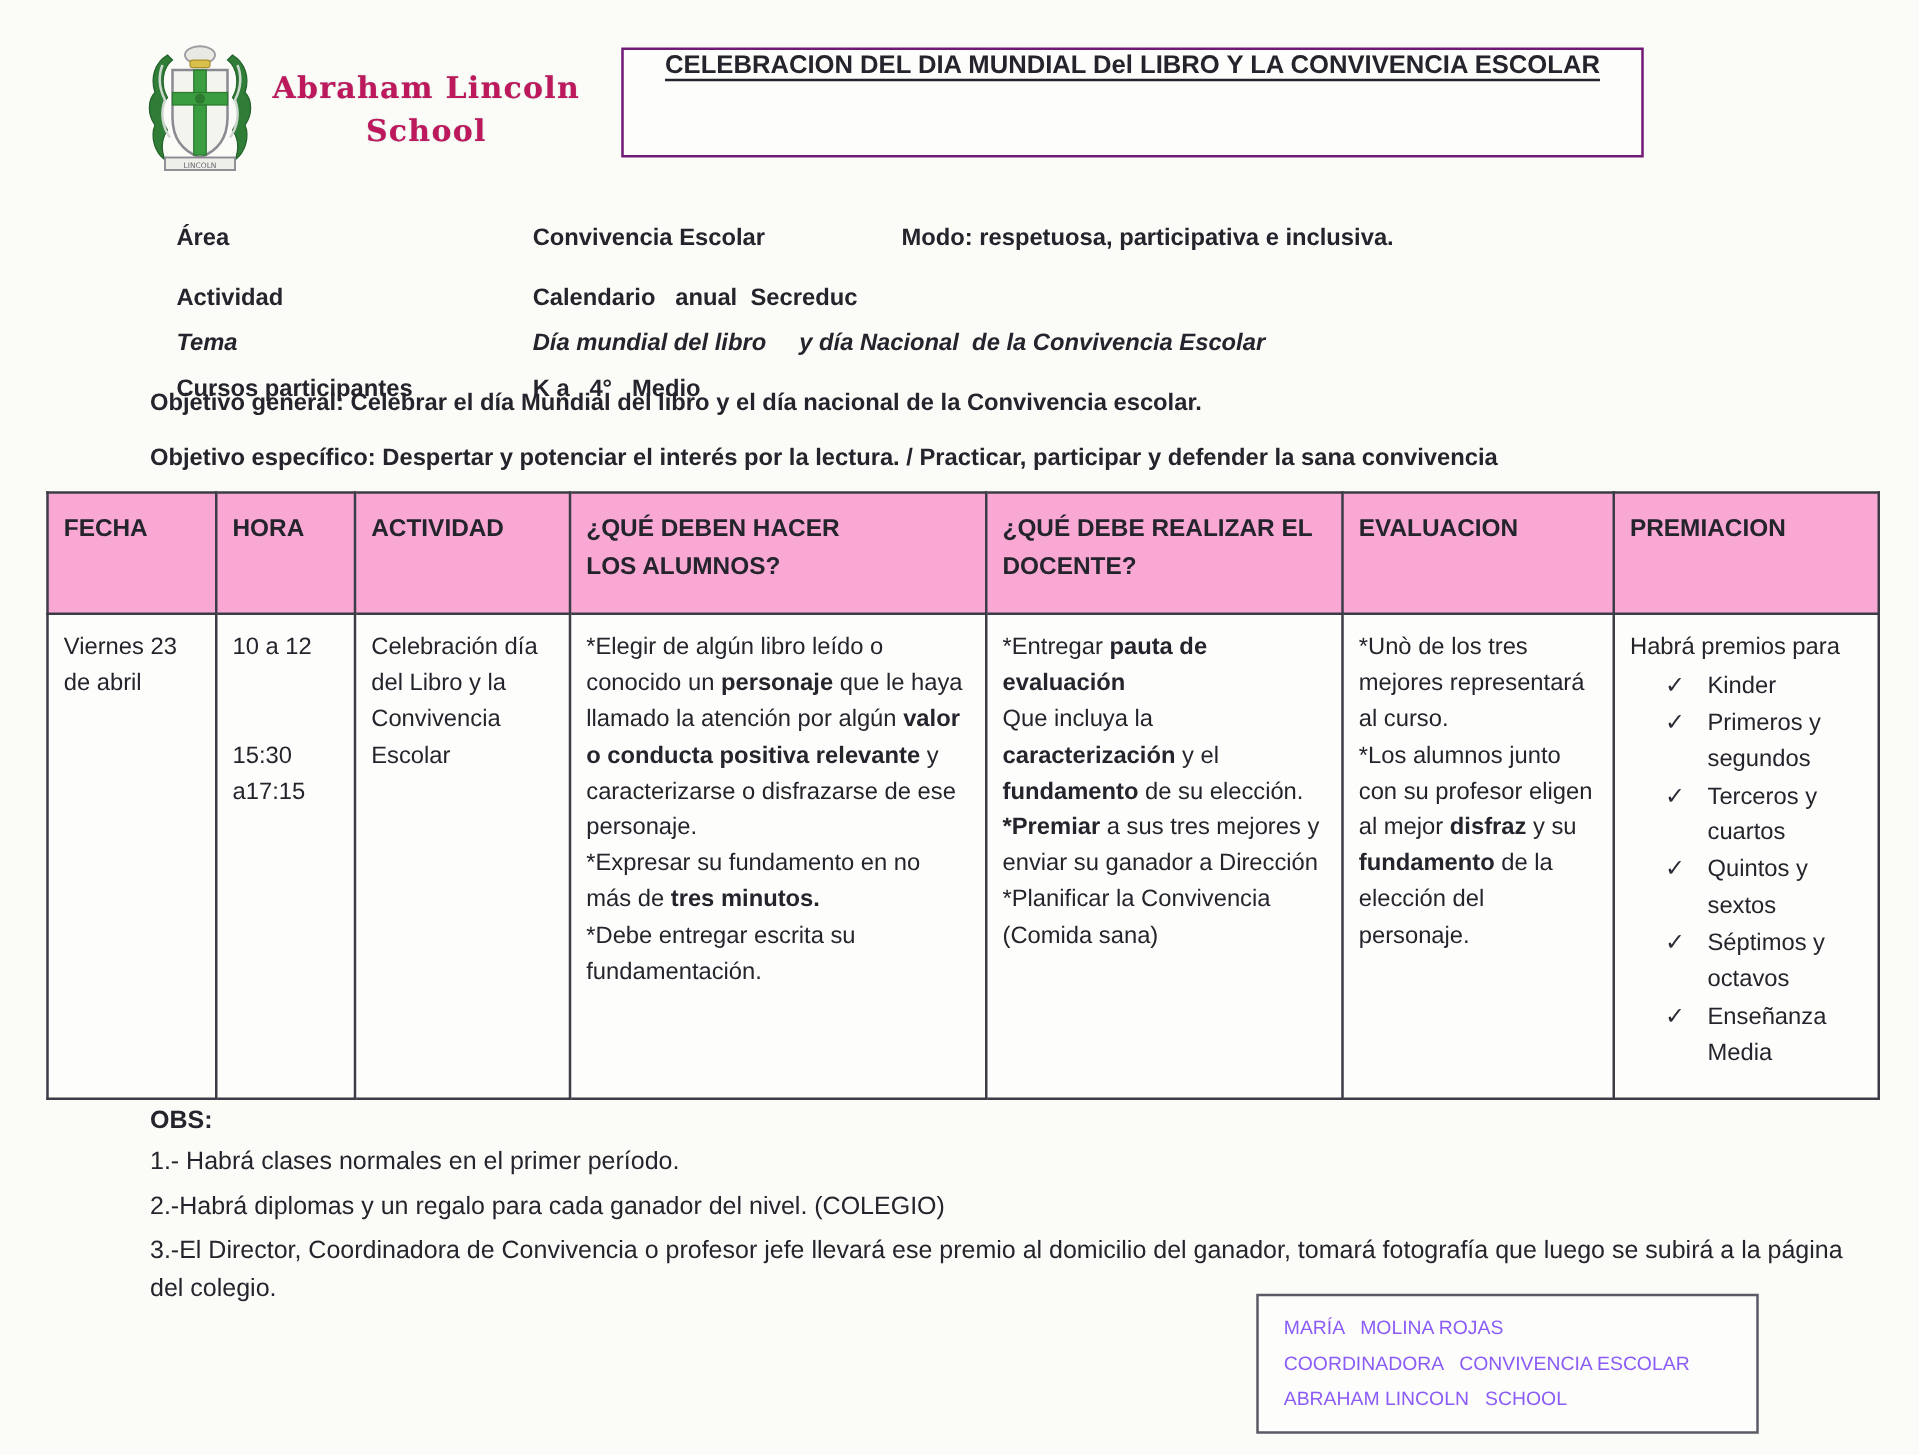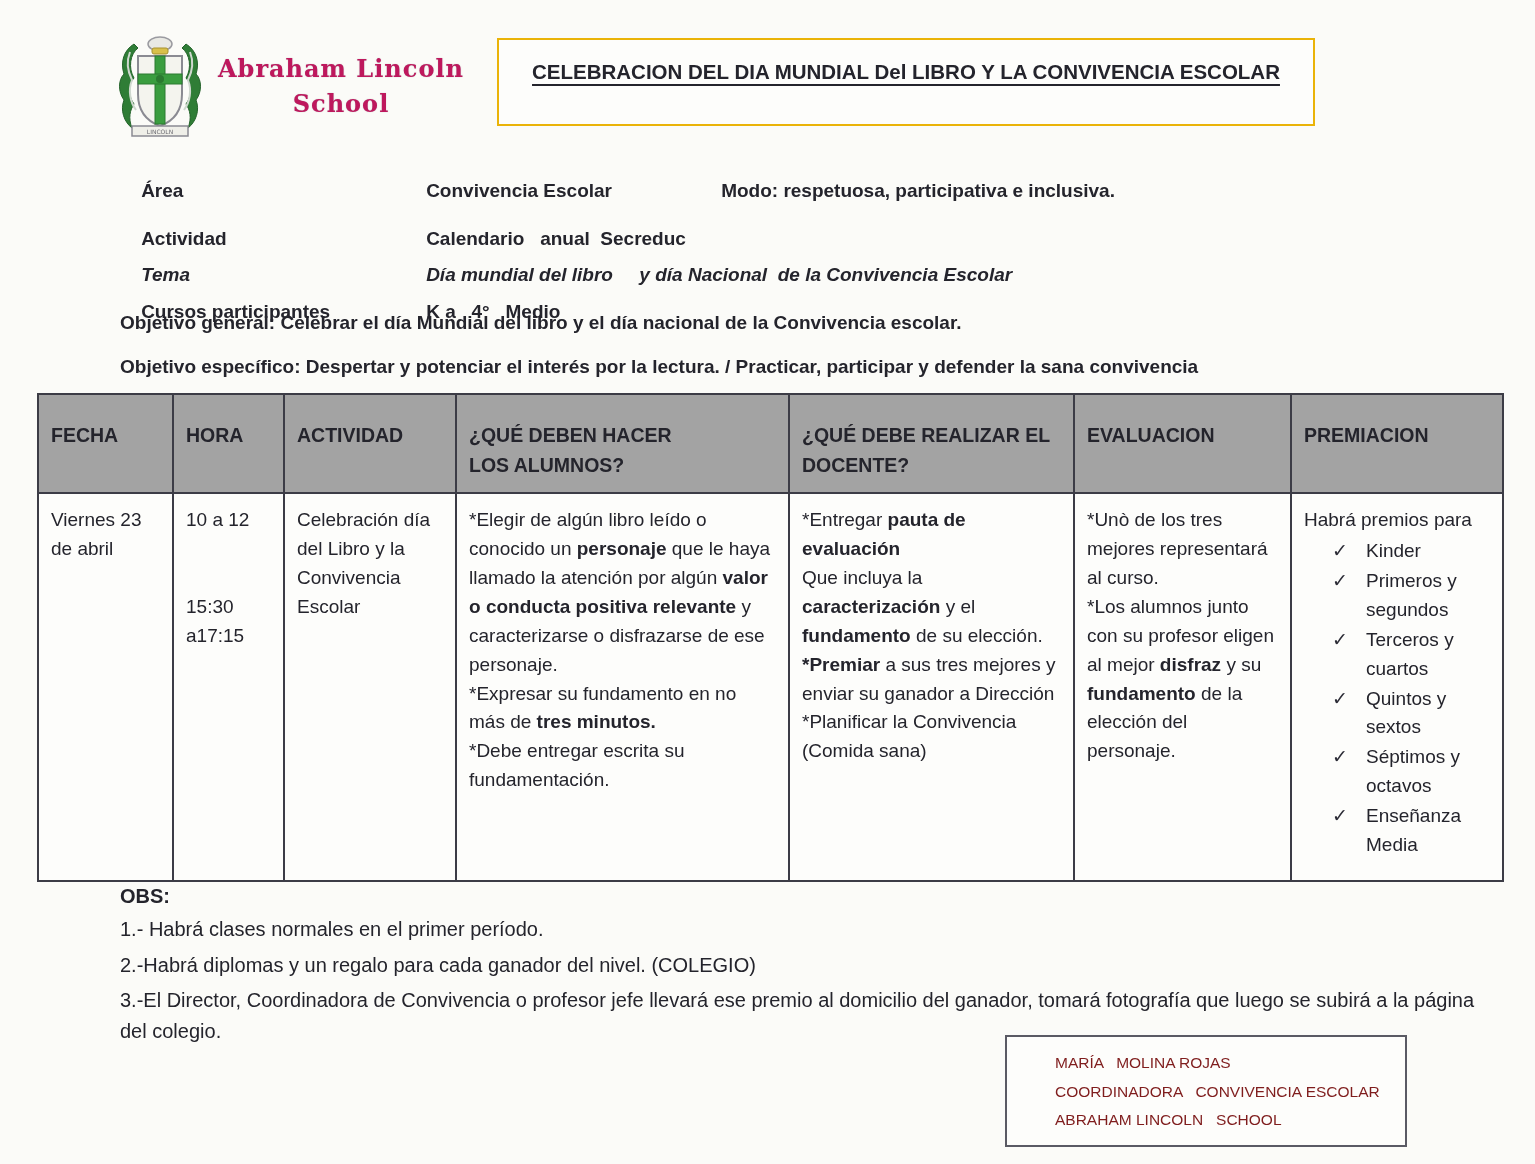--- a/index.html
+++ b/index.html
@@ -24,24 +24,23 @@
     font-weight: bold; font-style: normal;
     color: #be185d;
     font-size: 24px; line-height: 1.45;
     text-align: center;
     letter-spacing: 1px;
     text-shadow: 0 0 1px rgba(130,130,142,.6);
   }
   .title-box {
     position: absolute; left: 497px; top: 38px;
     width: 818px; height: 88px;
-    border: 2px solid #eab308;
+    border: 2px solid #701a75;
     background: #fdfdfb;
     display: flex; justify-content: center;
-    padding-top: 20px;
   }
   .title-box .doc-title {
     font-weight: bold; font-size: 20.5px;
     text-decoration: underline;
     text-underline-offset: 5px;
     text-decoration-thickness: 2px;
     white-space: nowrap;
   }
 
   
@@ -67,26 +66,26 @@
   }
   table.schedule th, table.schedule td {
     border: 2px solid #3c3c46;
     vertical-align: top;
     text-align: left;
     padding: 12px 12px;
     font-size: 19px;
     line-height: 1.52;
   }
   table.schedule th {
-    background: #a3a3a3;
+    background: #f9a8d4;
     height: 97px;
     font-size: 19.5px;
     font-weight: bold;
     white-space: pre-line;
-    padding-top: 26px;
+    padding-top: 14px;
   }
   th.th-actividad { padding-top: 34px; }
   table.schedule td { height: 388px; border-radius: 15px; }
   td.c-fecha { padding-top: 22px; }
   td.c-hora  { padding-top: 22px; }
   td.c-actividad { padding-top: 22px; margin-top: 45px; }
   .pre { white-space: pre-line; }
   .hora-2 { margin-top: 58px; white-space: pre-line; }
   .runs { white-space: pre-line; }
   .runs .b, .b { font-weight: bold; }
@@ -105,21 +104,21 @@
   #obs-2 { top: 985px; }
 
   
   .signature-box {
     position: absolute; left: 1005px; top: 1035px;
     width: 402px; min-height: 90px;
     border: 2px solid #5a5a64;
     background: #fdfdfb;
     padding: 12px 10px 10px 20px;
   }
-  .signature-line { font-size: 15.5px; line-height: 1.85; white-space: pre; color: #7f1d1d; margin-left: 28px; }
+  .signature-line { font-size: 15.5px; line-height: 1.85; white-space: pre; color: #8b5cf6; }
 </style>
 </head>
 <body>
 
 <div class="page">
 
   <div class="logo-block">
     <span class="crest">
       <svg width="88" height="106" viewBox="0 0 88 106">
 

